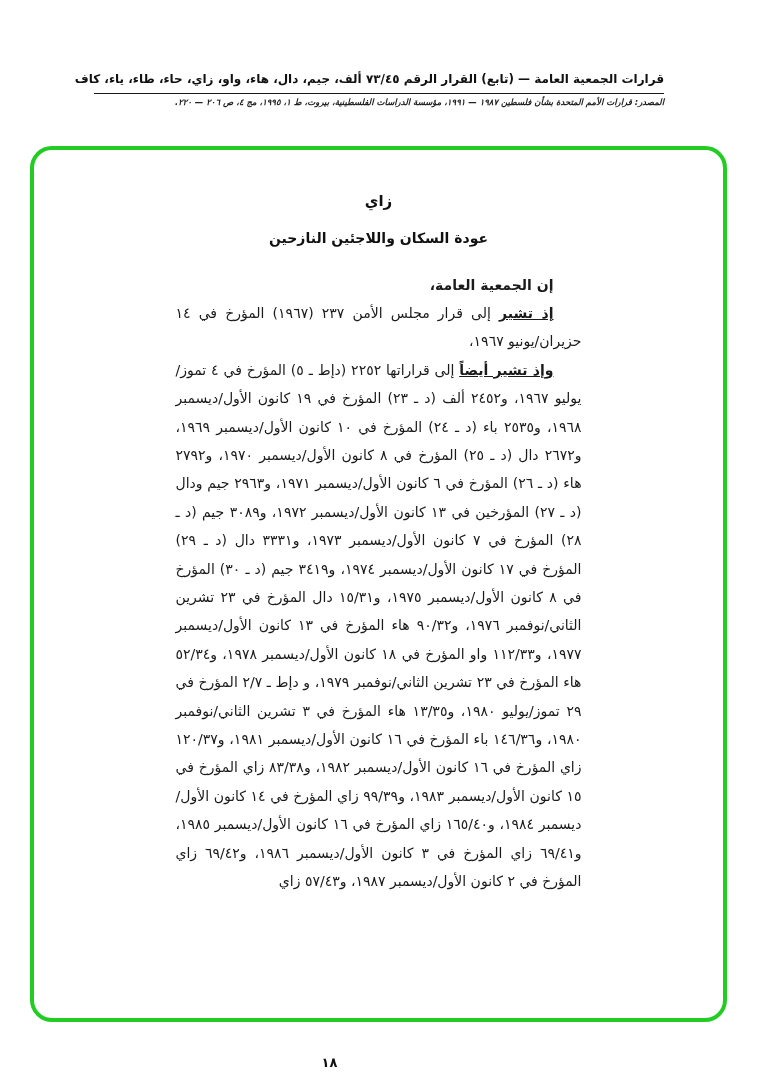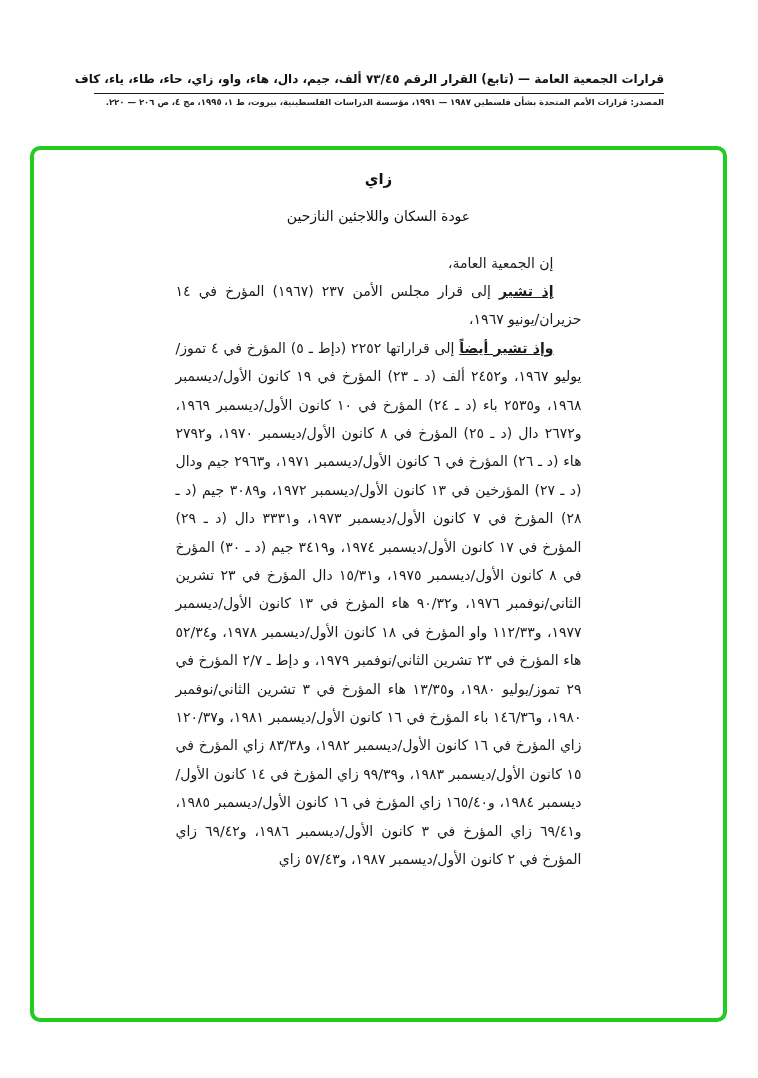--- a/index.html
+++ b/index.html
@@ -36,60 +36,61 @@
     border-top: 1.5px solid #1a1a1a;
     margin-top: 7px;
   }
   .header-source {
     font-size: 8.5px;
     font-weight: bold;
     margin-top: 3px;
     text-align: right;
     color: #222;
     white-space: nowrap;
+    font-style: italic;
   }
   .content-box {
     position: absolute;
     top: 146px;
     left: 30px;
     width: 697px;
     height: 876px;
     border: 4px solid #22cc22;
-    border-radius: 10px;
-    padding-top: 20px;
+    border-radius: 22px;
+    padding-top: 42px;
     background: transparent;
   }
   .section-letter {
     text-align: center;
     font-weight: bold;
     font-size: 15px;
     color: #111;
     margin-bottom: 16px;
   }
   .doc-title {
     text-align: center;
-    font-weight: normal;
+    font-weight: bold;
     font-size: 14px;
     line-height: 1.75;
     color: #111;
   }
   .body-text {
     direction: rtl;
     width: 406px;
     margin: 20px auto 0 auto;
     font-size: 14px;
     line-height: 2.03;
     text-align: justify;
     color: #1a1a1a;
   }
   .body-text p {
     text-indent: 2em;
     margin: 0;
   }
-  .salutation { font-weight: normal; }
+  .salutation { font-weight: bold; }
   .lead { font-weight: bold; text-decoration: underline; }
   .page-number {
     position: absolute;
     bottom: 8px;
     left: 0;
     width: 100%;
     text-align: center;
     font-size: 13px;
     font-weight: bold;
     color: #111;
@@ -110,14 +111,15 @@
     <div class="section-letter">زاي</div>
     <div class="doc-title">عودة السكان واللاجئين النازحين</div>
 
     <div class="body-text">
       <p class="salutation">إن الجمعية العامة،</p>
       <p><span class="lead">إذ تشير</span><span> إلى قرار مجلس الأمن ٢٣٧ (١٩٦٧) المؤرخ في ١٤ حزيران/يونيو ١٩٦٧،</span></p>
       <p><span class="lead">وإذ تشير أيضاً</span><span> إلى قراراتها ٢٢٥٢ (دإط ـ ٥) المؤرخ في ٤ تموز/يوليو ١٩٦٧، و٢٤٥٢ ألف (د ـ ٢٣) المؤرخ في ١٩ كانون الأول/ديسمبر ١٩٦٨، و٢٥٣٥ باء (د ـ ٢٤) المؤرخ في ١٠ كانون الأول/ديسمبر ١٩٦٩، و٢٦٧٢ دال (د ـ ٢٥) المؤرخ في ٨ كانون الأول/ديسمبر ١٩٧٠، و٢٧٩٢ هاء (د ـ ٢٦) المؤرخ في ٦ كانون الأول/ديسمبر ١٩٧١، و٢٩٦٣ جيم ودال (د ـ ٢٧) المؤرخين في ١٣ كانون الأول/ديسمبر ١٩٧٢، و٣٠٨٩ جيم (د ـ ٢٨) المؤرخ في ٧ كانون الأول/ديسمبر ١٩٧٣، و٣٣٣١ دال (د ـ ٢٩) المؤرخ في ١٧ كانون الأول/ديسمبر ١٩٧٤، و٣٤١٩ جيم (د ـ ٣٠) المؤرخ في ٨ كانون الأول/ديسمبر ١٩٧٥، و١٥/٣١ دال المؤرخ في ٢٣ تشرين الثاني/نوفمبر ١٩٧٦، و٩٠/٣٢ هاء المؤرخ في ١٣ كانون الأول/ديسمبر ١٩٧٧، و١١٢/٣٣ واو المؤرخ في ١٨ كانون الأول/ديسمبر ١٩٧٨، و٥٢/٣٤ هاء المؤرخ في ٢٣ تشرين الثاني/نوفمبر ١٩٧٩، و دإط ـ ٢/٧ المؤرخ في ٢٩ تموز/يوليو ١٩٨٠، و١٣/٣٥ هاء المؤرخ في ٣ تشرين الثاني/نوفمبر ١٩٨٠، و١٤٦/٣٦ باء المؤرخ في ١٦ كانون الأول/ديسمبر ١٩٨١، و١٢٠/٣٧ زاي المؤرخ في ١٦ كانون الأول/ديسمبر ١٩٨٢، و٨٣/٣٨ زاي المؤرخ في ١٥ كانون الأول/ديسمبر ١٩٨٣، و٩٩/٣٩ زاي المؤرخ في ١٤ كانون الأول/ديسمبر ١٩٨٤، و١٦٥/٤٠ زاي المؤرخ في ١٦ كانون الأول/ديسمبر ١٩٨٥، و٦٩/٤١ زاي المؤرخ في ٣ كانون الأول/ديسمبر ١٩٨٦، و٦٩/٤٢ زاي المؤرخ في ٢ كانون الأول/ديسمبر ١٩٨٧، و٥٧/٤٣ زاي</span></p>
     </div>
   </section>
 
+  <div class="page-number">١٨</div>
 
 </div>
 
 </body></html>

